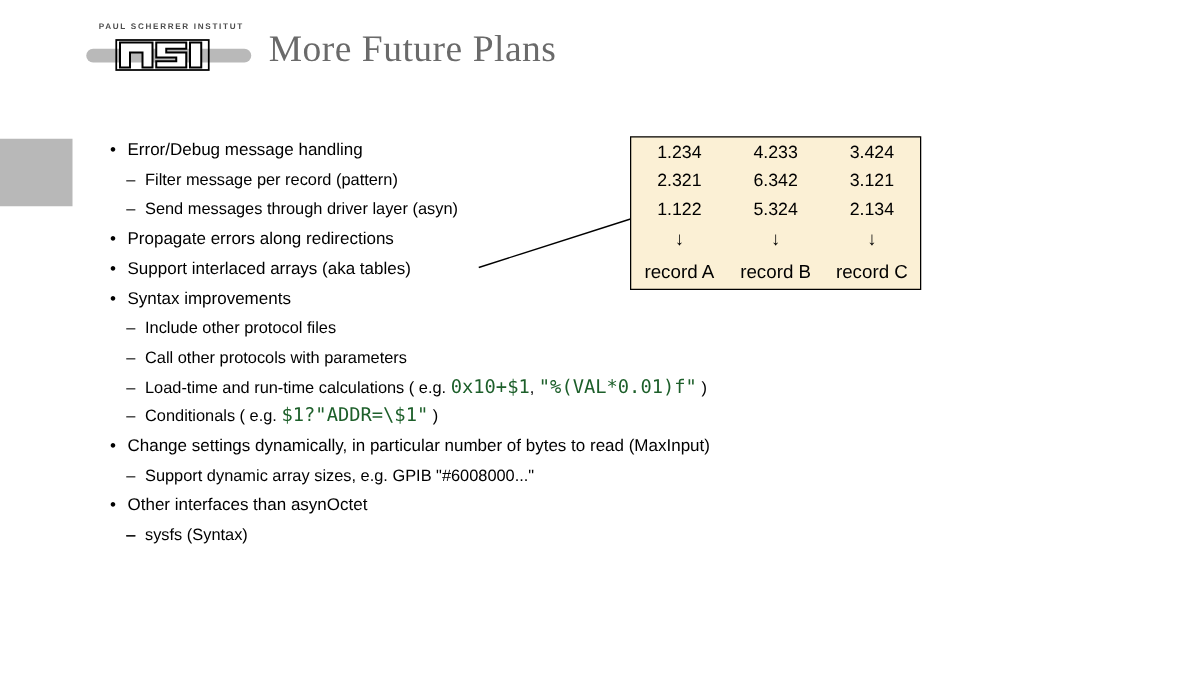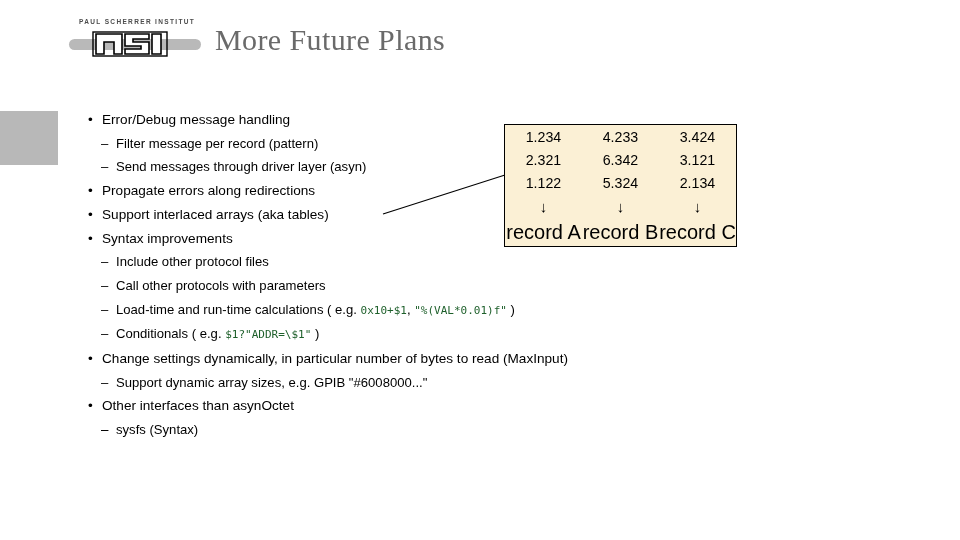--- a/index.html
+++ b/index.html
@@ -105,29 +105,29 @@
     position: absolute;
     left: 13px;
     top: 0;
     font-size: 13.1px;
   }
   .row-text { display: inline; }
 
   .code {
     font-family: "DejaVu Sans Mono", monospace;
     color: #1d5f2a;
-    font-size: 11px;
+    font-size: 15px;
     letter-spacing: 0px;
   }
 
   
   #record-table {
     position: absolute;
     left: 504px;
-    top: 124px;
+    top: 109px;
     width: 233px;
     height: 123px;
     background: #fbf0d5;
     border: 1.4px solid #000000;
     box-sizing: border-box;
   }
   #record-table table {
     border-collapse: collapse;
     width: 100%;
     height: 100%;
@@ -141,21 +141,21 @@
     color: #000000;
     padding: 0;
     height: 21px;
   }
   #record-table td.arrow-cell {
     font-size: 15px;
     height: 23px;
     line-height: 1;
   }
   #record-table td.label-cell {
-    font-size: 20px;
+    font-size: 15px;
     height: 24px;
   }
 
   
   #connector-line {
     position: absolute;
     left: 0;
     top: 0;
     width: 960px;
     height: 540px;

